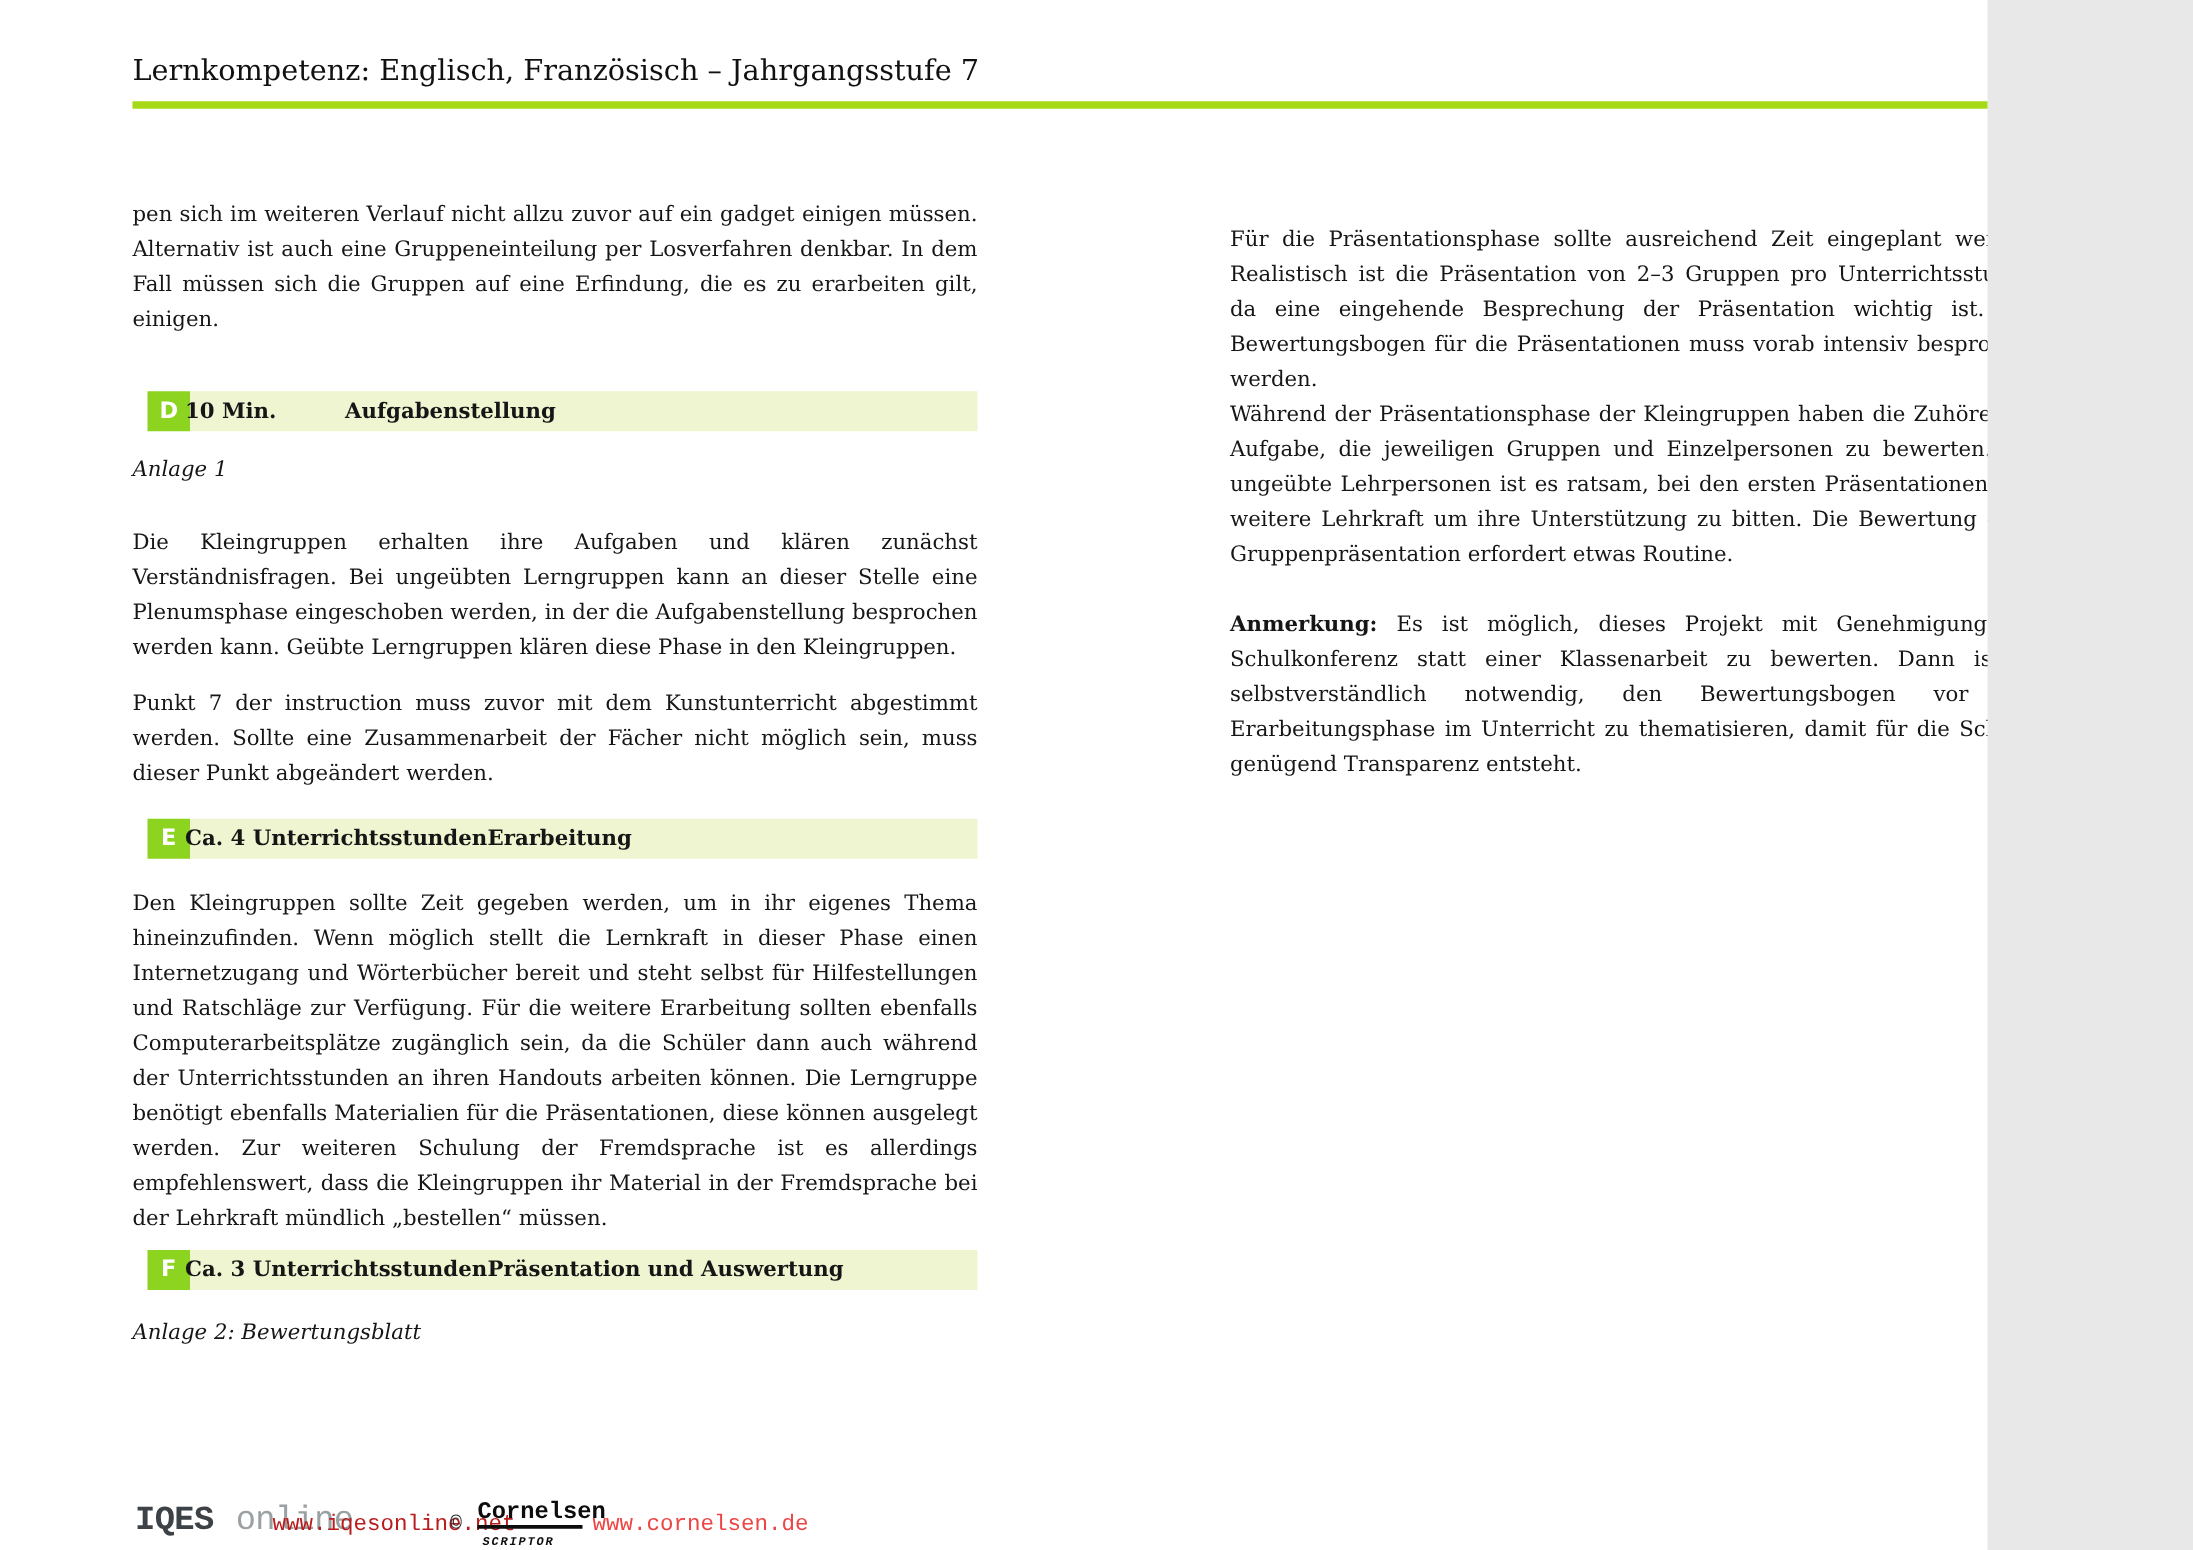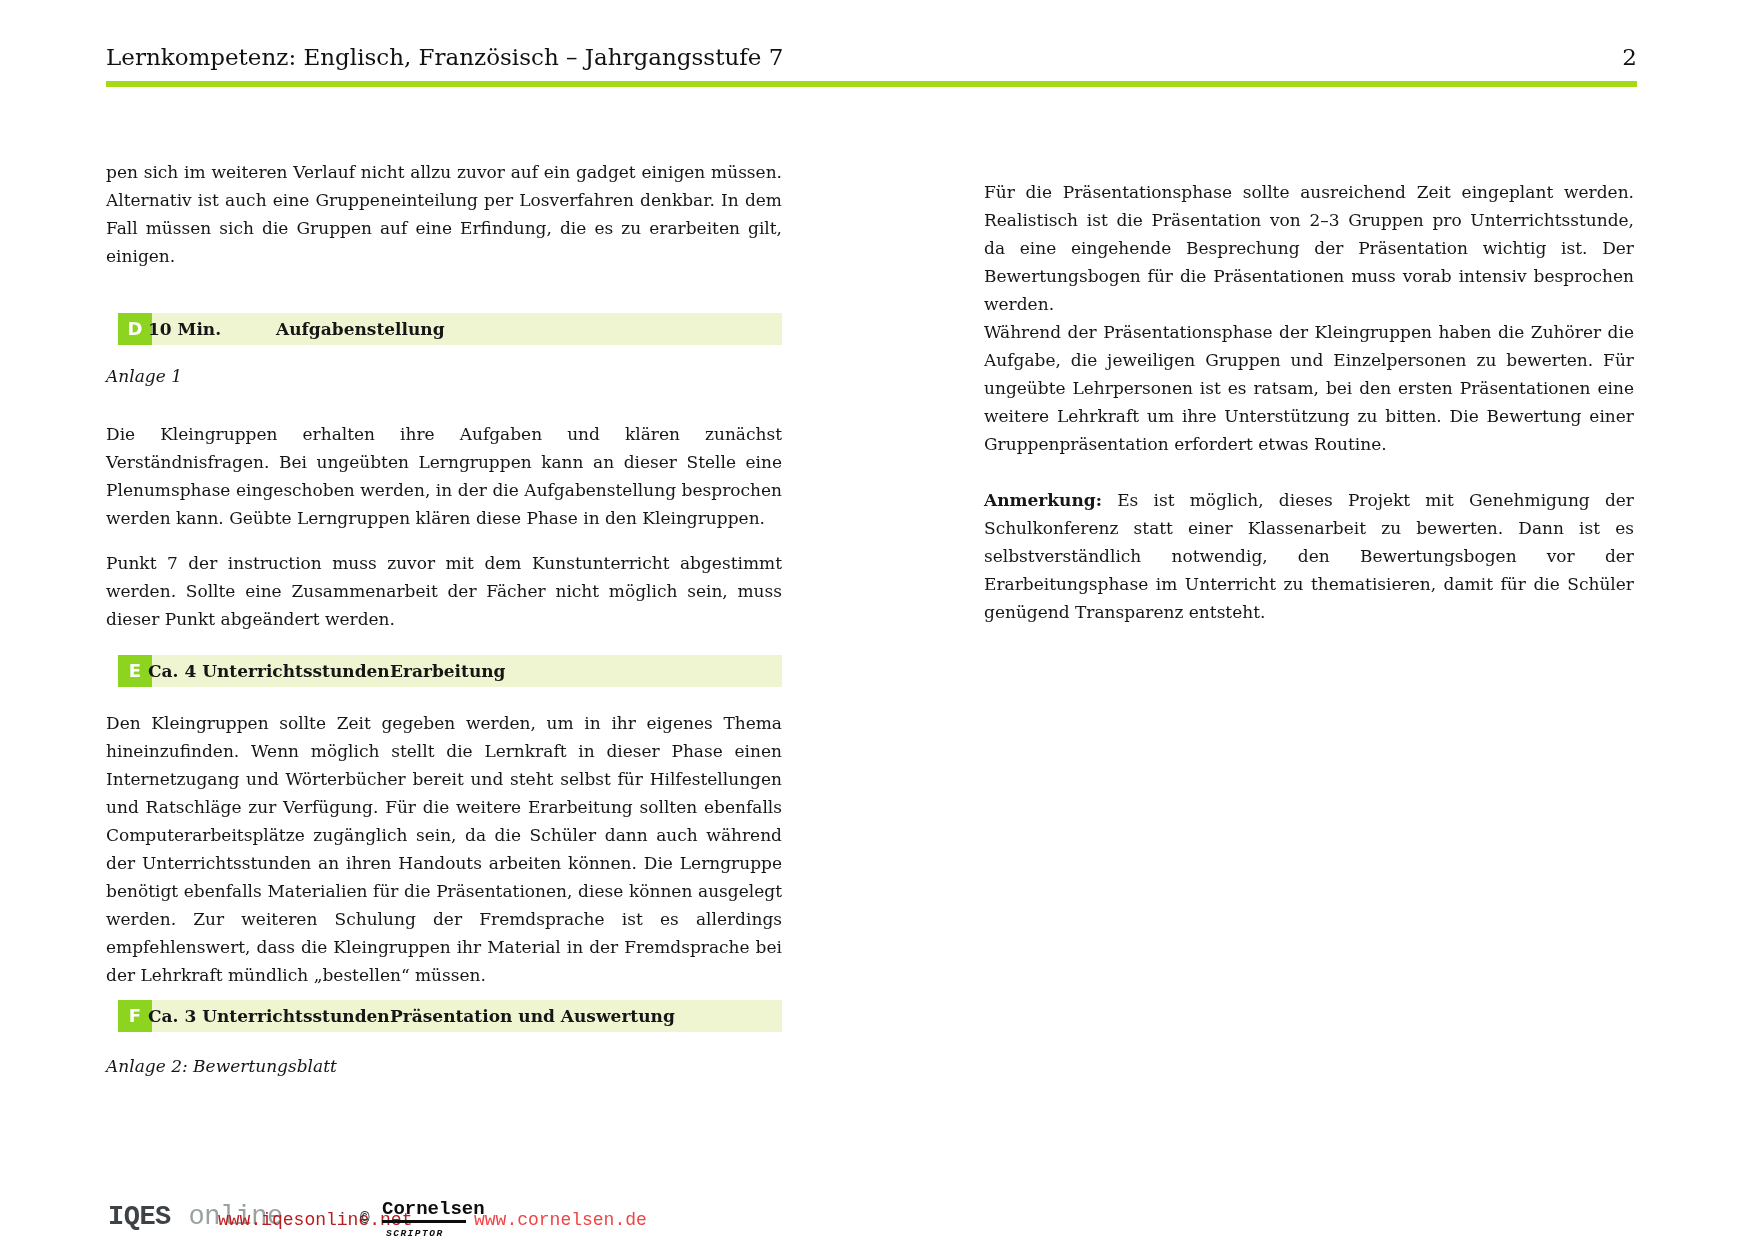--- a/index.html
+++ b/index.html
@@ -1,23 +1,24 @@
 <!DOCTYPE html>
 <html lang="de"><head>
 <meta charset="utf-8">
 <style>
   html, body { margin: 0; padding: 0; background: #e8e8e8; }
   .page {
     position: relative;
-    width: 1754px;
+    width: 1554px;
     height: 1240px;
     background: #ffffff;
     font-family: "DejaVu Serif", serif;
     color: #161616;
     overflow: hidden;
+    padding-left: 36px;
   }
 
   
   .header {
     position: absolute;
     left: 106px; top: 44px;
     width: 1531px;
     display: flex;
     justify-content: space-between;
     align-items: baseline;

